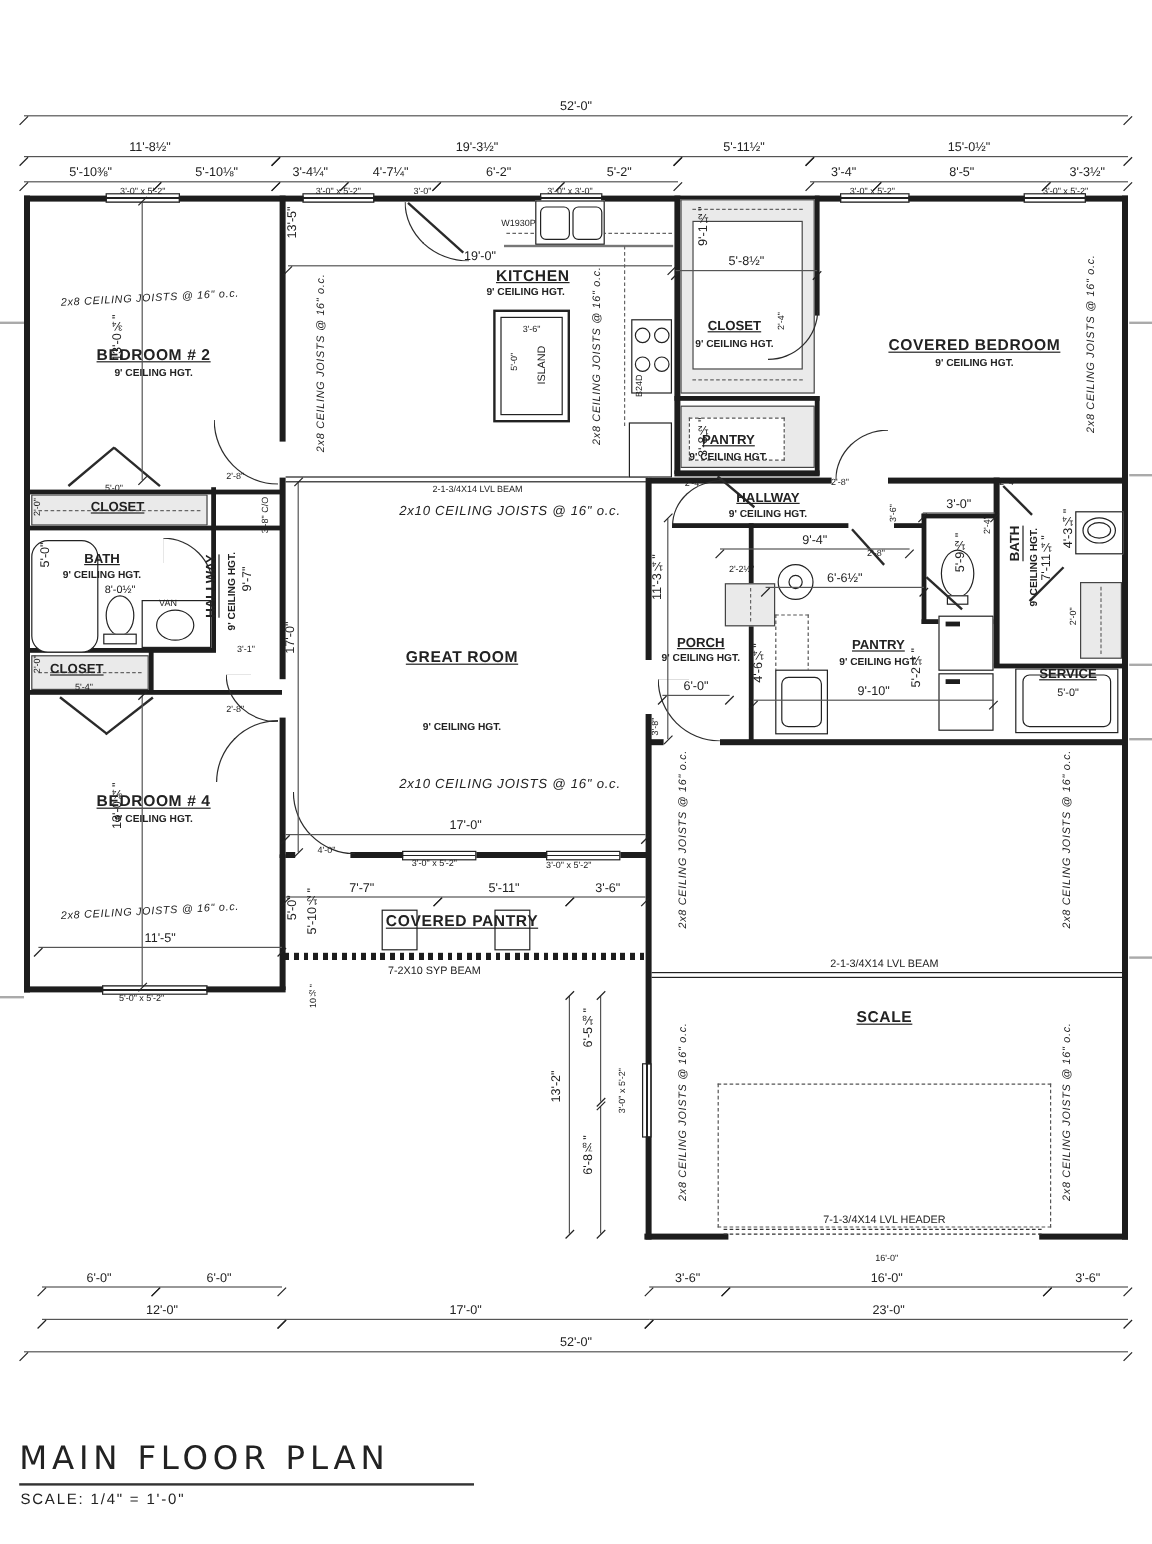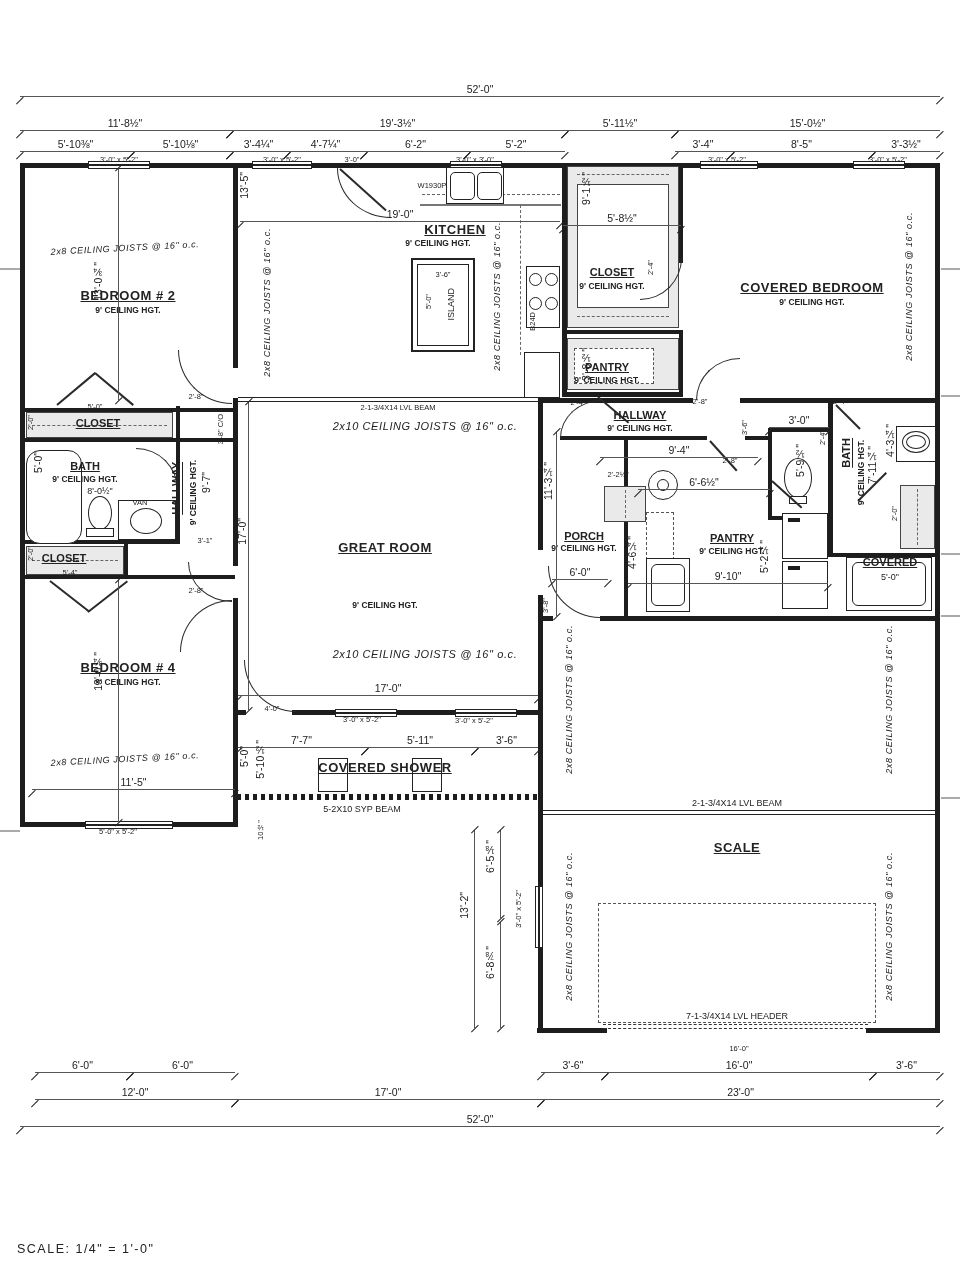--- a/index.html
+++ b/index.html
@@ -238,21 +238,21 @@
   <div class="arc tl" style="left:560px;top:400px;width:42px;height:38px"></div>
   <div class="leaf" style="left:598px;top:396px;width:40px;transform:rotate(40deg)"></div>
   <div class="leaf" style="left:710px;top:440px;width:40px;transform:rotate(48deg)"></div>
   <div class="leaf" style="left:772px;top:480px;width:40px;transform:rotate(42deg)"></div>
   <div class="leaf" style="left:836px;top:404px;width:34px;transform:rotate(45deg)"></div>
   <div class="leaf" style="left:858px;top:500px;width:40px;transform:rotate(-45deg)"></div>
   <div class="arc bl" style="left:548px;top:566px;width:52px;height:52px"></div>
 
   <div class="lbl room" style="left:128px;top:288px">BEDROOM # 2</div>
   <div class="lbl sub" style="left:128px;top:305px">9' CEILING HGT.</div>
-  <div class="lbl room" style="left:455px;top:222px">KITCHEN</div>
+  <div class="lbl room" style="left:444px;top:222px">KITCHEN</div>
   <div class="lbl sub" style="left:438px;top:238px">9' CEILING HGT.</div>
   <div class="lbl room-sm" style="left:612px;top:266px">CLOSET</div>
   <div class="lbl sub" style="left:612px;top:281px">9' CEILING HGT.</div>
   <div class="lbl room" style="left:812px;top:280px">COVERED BEDROOM</div>
   <div class="lbl sub" style="left:812px;top:297px">9' CEILING HGT.</div>
   <div class="lbl room-sm" style="left:607px;top:361px">PANTRY</div>
   <div class="lbl sub" style="left:607px;top:375px">9' CEILING HGT.</div>
   <div class="lbl room-sm" style="left:640px;top:409px">HALLWAY</div>
   <div class="lbl sub" style="left:640px;top:423px">9' CEILING HGT.</div>
   <div class="lbl room-sm" style="left:98px;top:417px">CLOSET</div>
@@ -265,40 +265,40 @@
   <div class="lbl room" style="left:128px;top:660px">BEDROOM # 4</div>
   <div class="lbl sub" style="left:128px;top:677px">9' CEILING HGT.</div>
   <div class="lbl room" style="left:385px;top:540px">GREAT ROOM</div>
   <div class="lbl sub" style="left:385px;top:600px">9' CEILING HGT.</div>
   <div class="lbl room-sm" style="left:584px;top:530px">PORCH</div>
   <div class="lbl sub xs" style="left:584px;top:543px">9' CEILING HGT.</div>
   <div class="lbl room-sm" style="left:732px;top:532px">PANTRY</div>
   <div class="lbl sub xs" style="left:732px;top:546px">9' CEILING HGT.</div>
   <div class="vt room-sm" style="left:840px;top:438px">BATH</div>
   <div class="vt xs sub" style="left:856px;top:440px">9' CEILING HGT.</div>
-  <div class="lbl room-sm" style="left:890px;top:556px">COVERED</div>
+  <div class="lbl room-sm" style="left:890px;top:556px">SERVICE</div>
   <div class="lbl sm" style="left:890px;top:572px">5'-0"</div>
-  <div class="lbl room" style="left:385px;top:760px">COVERED SHOWER</div>
+  <div class="lbl room" style="left:385px;top:760px">COVERED PANTRY</div>
   <div class="lbl room" style="left:737px;top:840px">SCALE</div>
 
   <div class="lbl joist" style="left:125px;top:243px;transform:translateX(-50%) rotate(-3deg)">2x8 CEILING JOISTS @ 16" o.c.</div>
   <div class="lbl joist" style="left:125px;top:754px;transform:translateX(-50%) rotate(-3deg)">2x8 CEILING JOISTS @ 16" o.c.</div>
   <div class="vt joist" style="left:262px;top:228px">2x8 CEILING JOISTS @ 16" o.c.</div>
   <div class="vt joist" style="left:492px;top:222px">2x8 CEILING JOISTS @ 16" o.c.</div>
   <div class="vt joist" style="left:904px;top:212px">2x8 CEILING JOISTS @ 16" o.c.</div>
   <div class="lbl joist" style="left:425px;top:420px;font-size:11px">2x10 CEILING JOISTS @ 16" o.c.</div>
   <div class="lbl joist" style="left:425px;top:648px;font-size:11px">2x10 CEILING JOISTS @ 16" o.c.</div>
   <div class="vt joist" style="left:564px;top:625px">2x8 CEILING JOISTS @ 16" o.c.</div>
   <div class="vt joist" style="left:884px;top:625px">2x8 CEILING JOISTS @ 16" o.c.</div>
   <div class="vt joist" style="left:564px;top:852px">2x8 CEILING JOISTS @ 16" o.c.</div>
   <div class="vt joist" style="left:884px;top:852px">2x8 CEILING JOISTS @ 16" o.c.</div>
   <div class="lbl xs" style="left:398px;top:403px">2-1-3/4X14 LVL BEAM</div>
   <div class="lbl sm" style="left:737px;top:798px">2-1-3/4X14 LVL BEAM</div>
   <div class="lbl sm" style="left:737px;top:1011px">7-1-3/4X14 LVL HEADER</div>
-  <div class="lbl sm" style="left:362px;top:804px">5-2X10 SYP BEAM</div>
+  <div class="lbl sm" style="left:362px;top:804px">7-2X10 SYP BEAM</div>
 
   <div class="dimv" style="left:118px;top:168px;height:232px"></div>
   <div class="vt" style="left:92px;top:262px">13'-0¾"</div>
   <div class="vt" style="left:238px;top:172px">13'-5"</div>
   <div class="dim" style="left:240px;top:207px;width:320px">
       <span>19'-0"</span>
     </div>
   <div class="lbl xs" style="left:443px;top:270px">3'-6"</div>
   <div class="vt xs" style="left:424px;top:294px">5'-0"</div>
   <div class="vt sm" style="left:446px;top:288px">ISLAND</div>
@@ -408,15 +408,16 @@
   <div class="dim" style="left:235px;top:1085px;width:306px">
       <span>17'-0"</span>
     </div>
   <div class="dim" style="left:541px;top:1085px;width:399px">
       <span>23'-0"</span>
     </div>
   <div class="dim" style="left:20px;top:1112px;width:920px">
       <span>52'-0"</span>
     </div>
 
+  <div class="ptitle">MAIN FLOOR PLAN</div>
   <div class="pscale">SCALE: 1/4" = 1'-0"</div>
 
 </div>
 
 </body></html>

